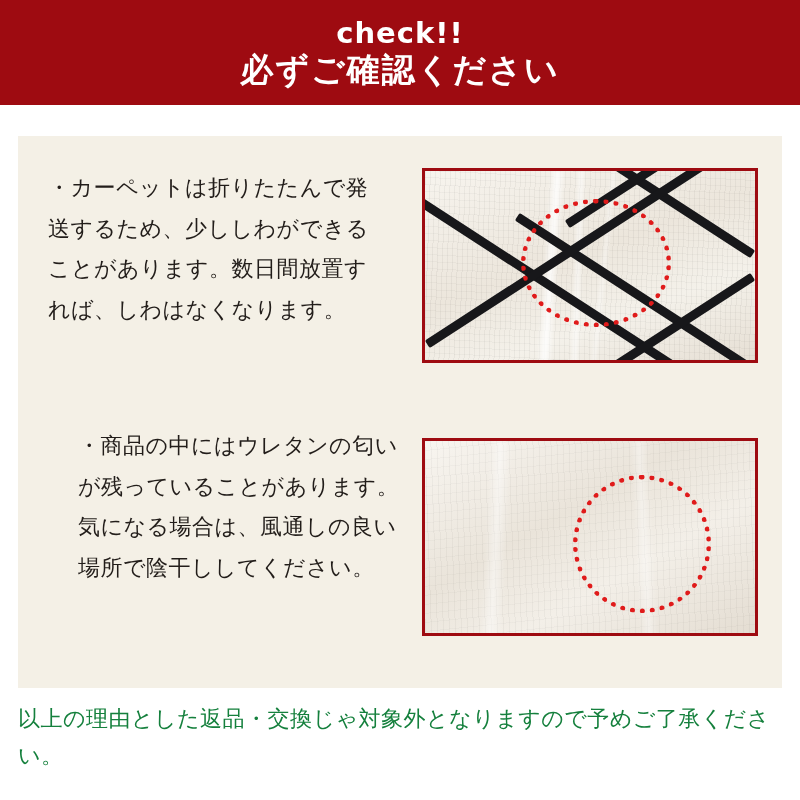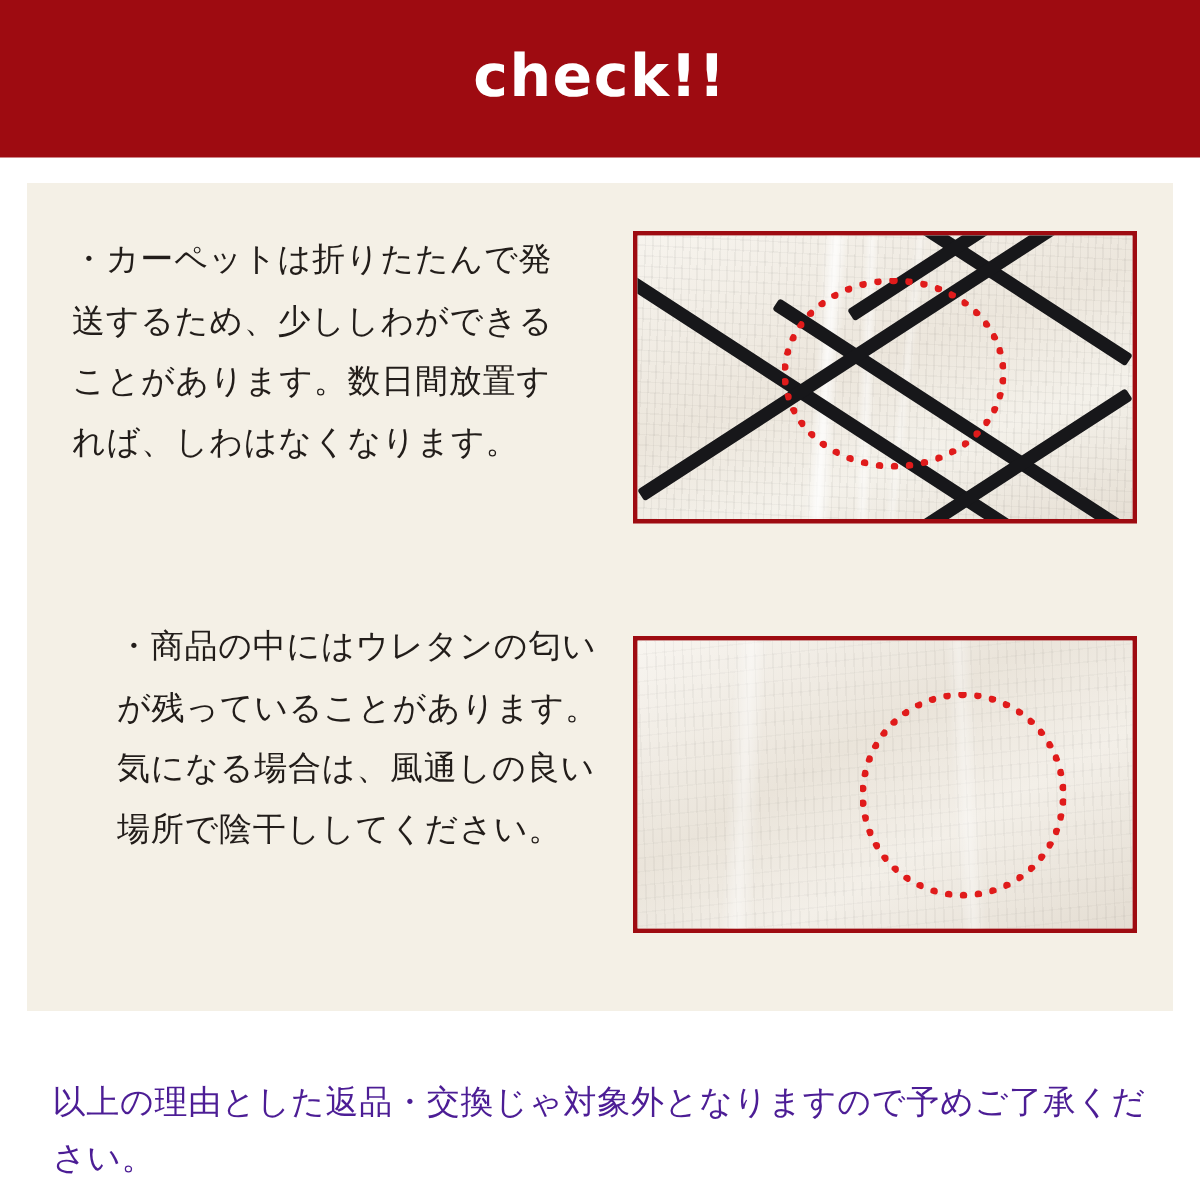--- a/index.html
+++ b/index.html
@@ -33,40 +33,40 @@
     display: flex;
     flex-direction: column;
     align-items: center;
     justify-content: center;
     box-sizing: border-box;
     padding-top: 2px;
   }
   .header .check {
     font-family: "DejaVu Sans", sans-serif;
     font-weight: bold;
-    font-size: 39px;
+    font-size: 29px;
     letter-spacing: 1px;
     line-height: 1;
     margin-bottom: 4px;
     color: #ffffff;
   }
   .header .jp {
     font-family: "DejaVu Sans", sans-serif;
     font-weight: bold;
     font-size: 33px;
     letter-spacing: 2px;
     line-height: 1.1;
     color: #ffffff;
   }
 
   
   .panel {
     position: absolute;
     left: 18px;
-    top: 122px;
+    top: 136px;
     width: 764px;
     height: 552px;
     background: #f4f0e6;
     box-sizing: border-box;
   }
 
   .block {
     position: absolute;
     display: flex;
     align-items: flex-start;
@@ -170,35 +170,36 @@
   }
 
   
   .footer {
     position: absolute;
     left: 18px;
     top: 700px;
     width: 764px;
   }
   .footer p {
-    margin: 17px;
+    margin: 0;
     font-family: "DejaVu Sans", sans-serif;
     font-size: 22px;
     line-height: 1.7;
-    color: #4c1d95;
+    color: #15803d;
     letter-spacing: 0.5px;
   }
 </style>
 </head>
 <body>
 
 <div class="page">
 
   <div class="header">
     <div class="check">check!!</div>
+    <div class="jp">必ずご確認ください</div>
   </div>
 
   <div class="panel">
 
     <div class="block block-1">
       <div class="text-col">
         <p>・カーペットは折りたたんで発送するため、少ししわができることがあります。数日間放置すれば、しわはなくなります。</p>
       </div>
     </div>
 

